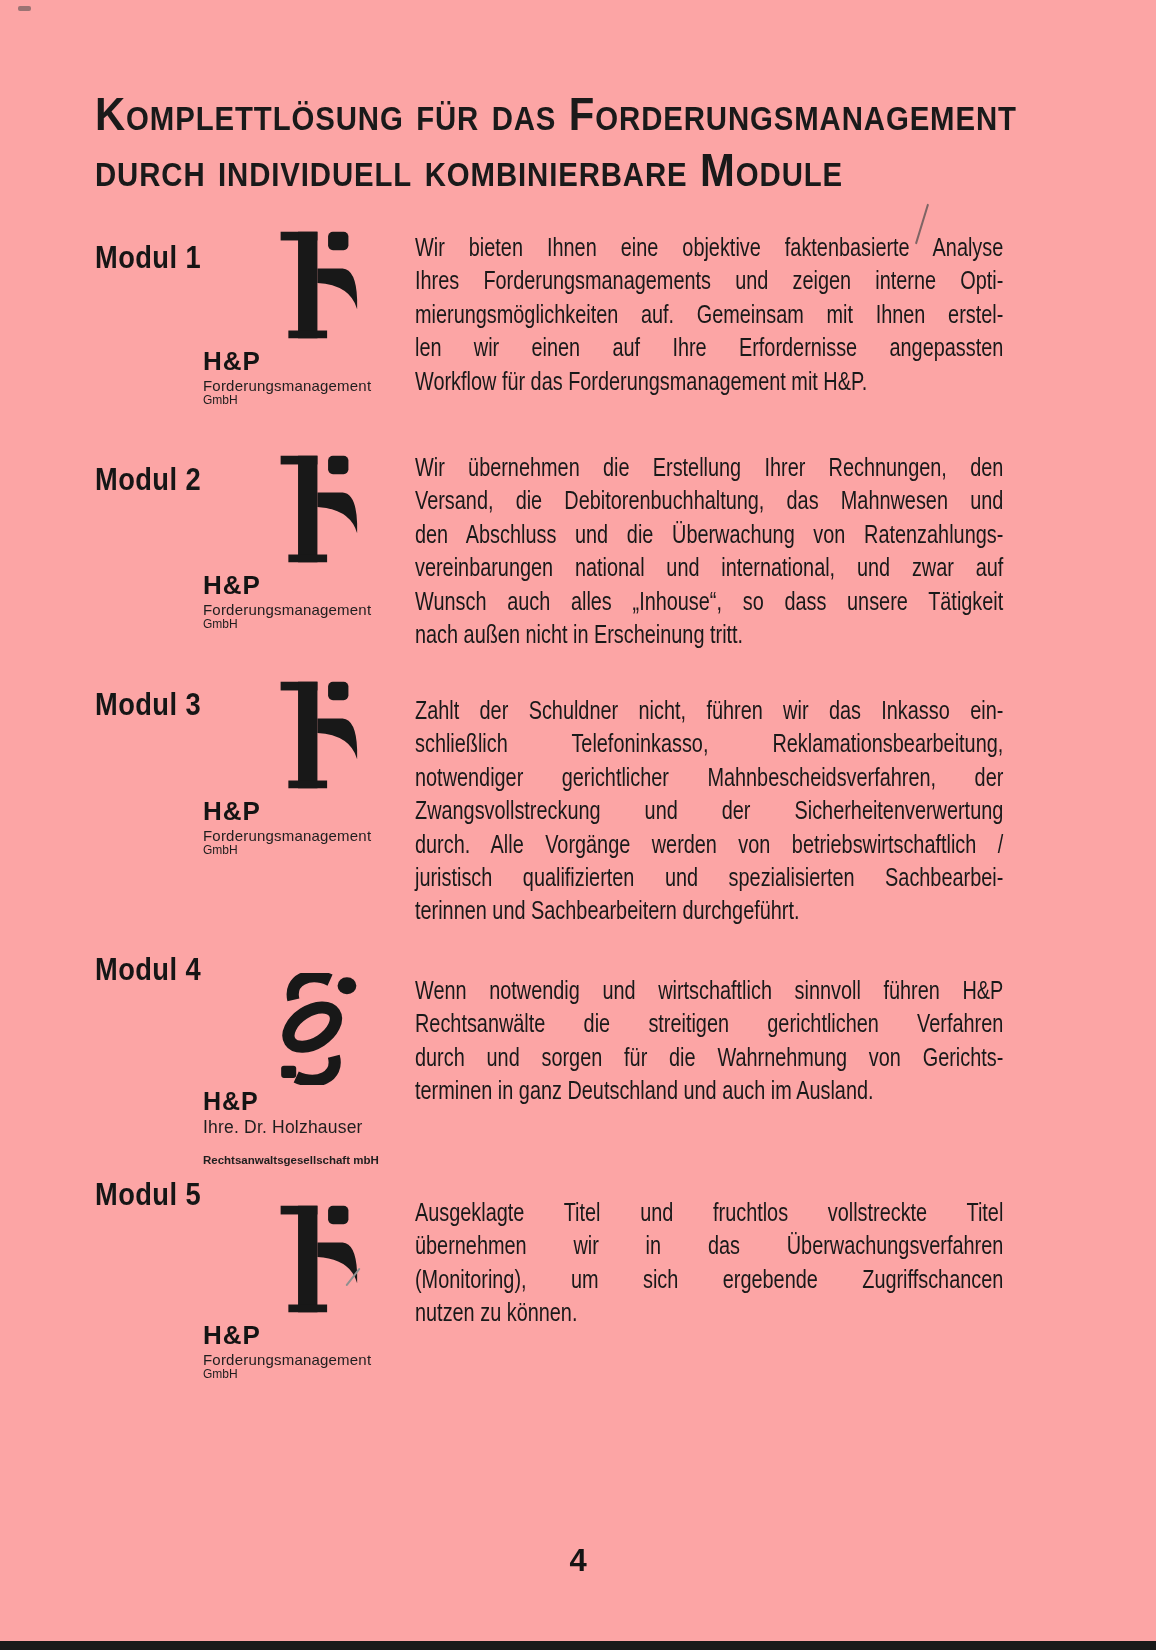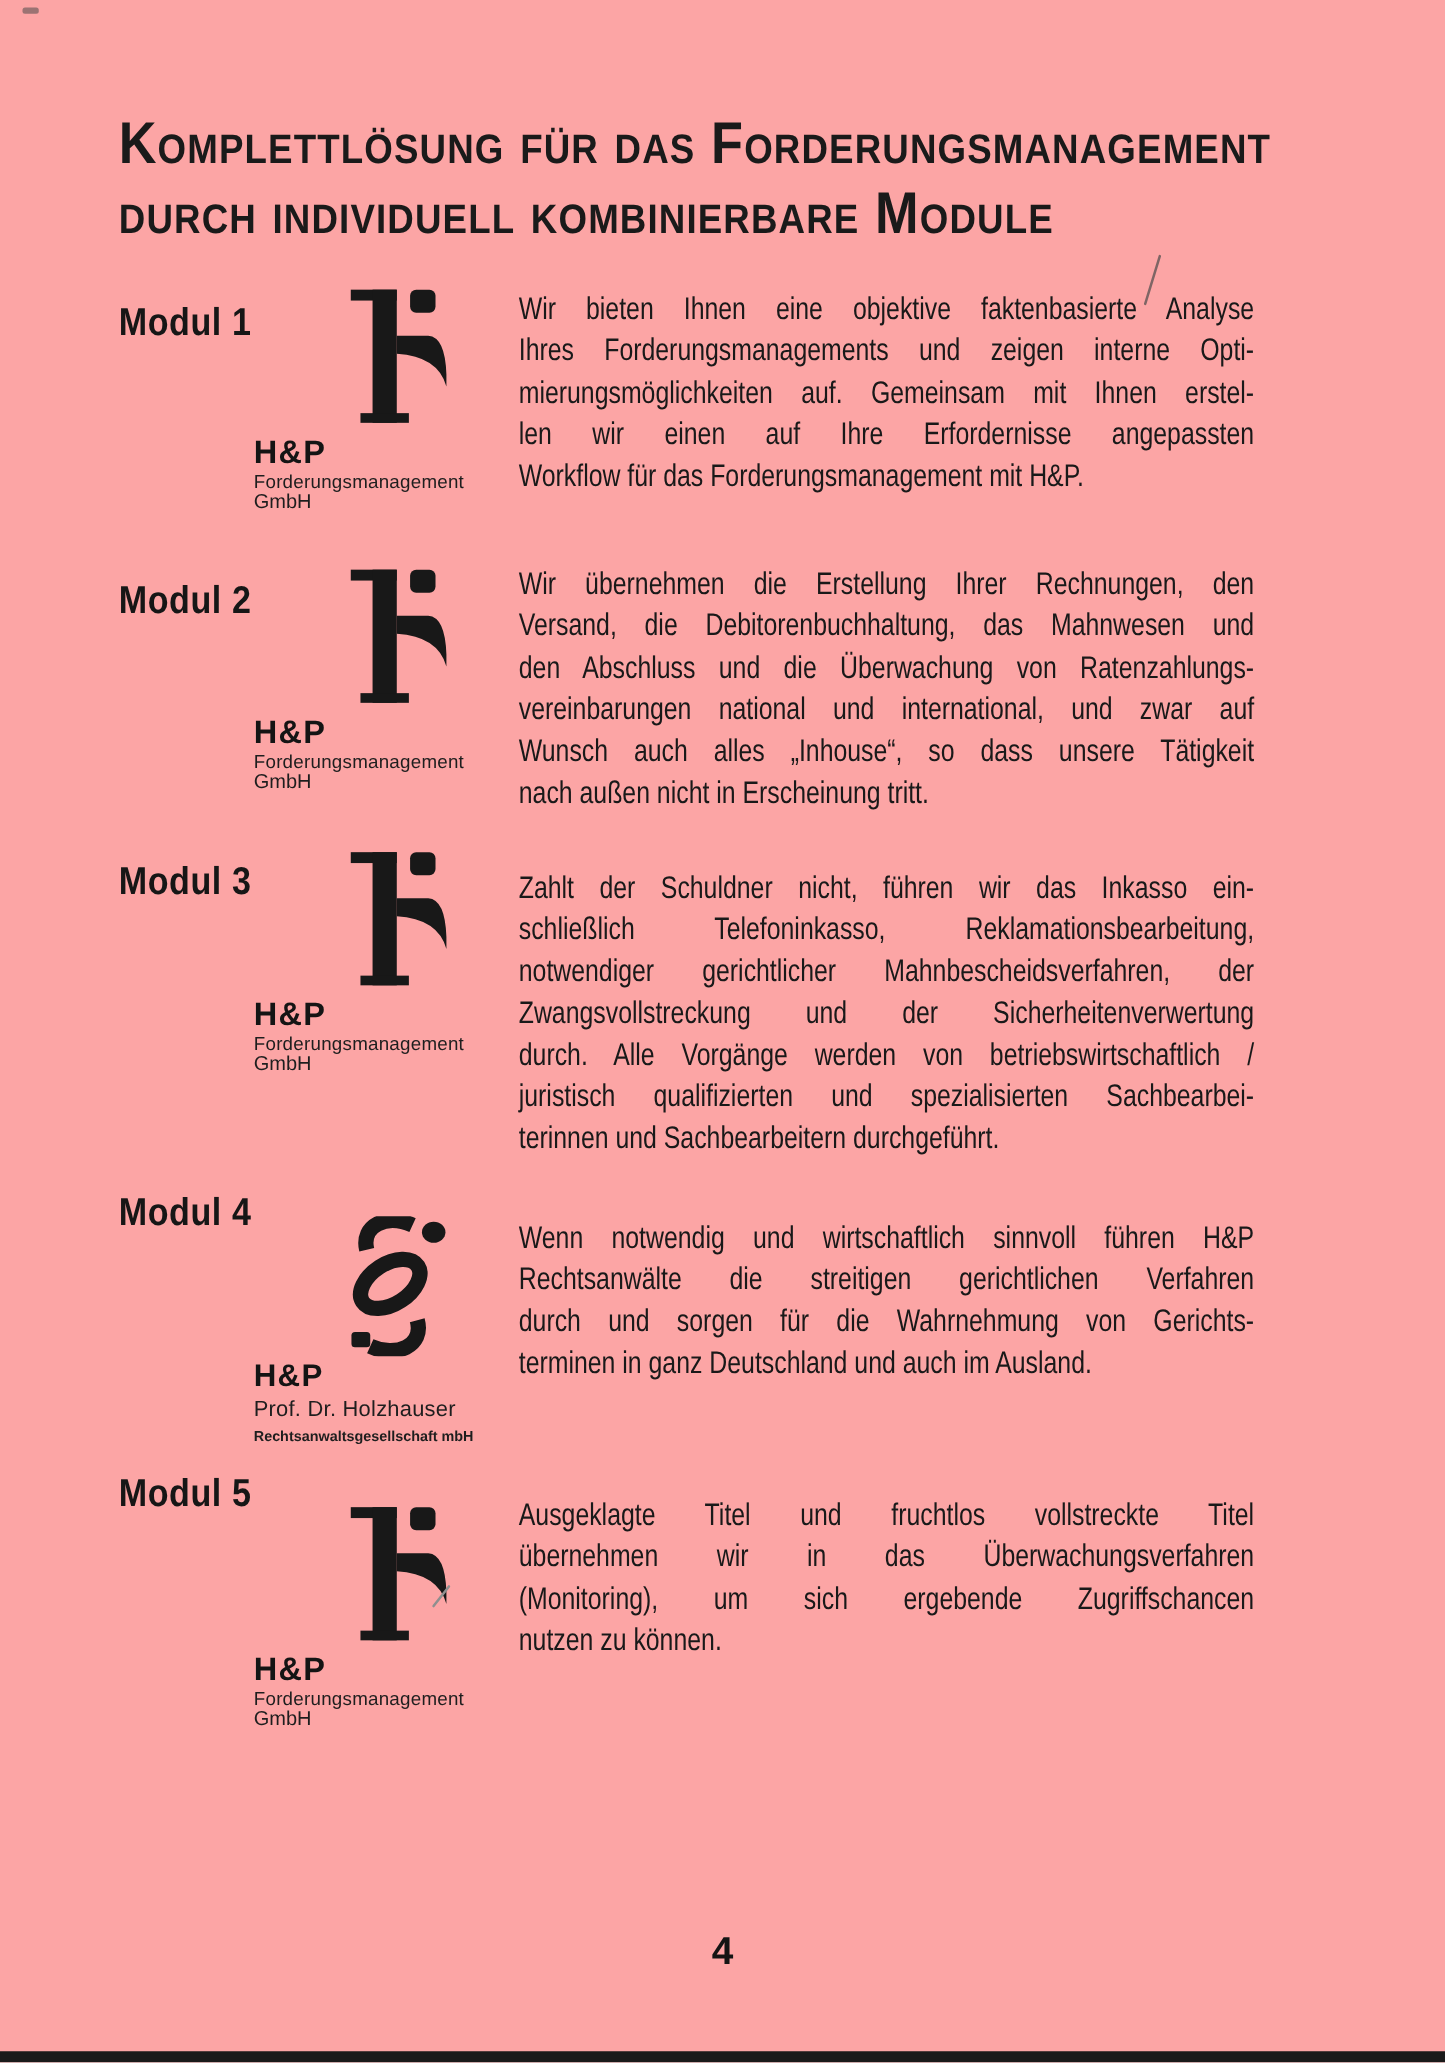--- a/index.html
+++ b/index.html
@@ -32,24 +32,24 @@
   .module-label{
     position:absolute;left:95px;
     font-size:31px;font-weight:bold;letter-spacing:.5px;
     transform:scaleX(0.88);transform-origin:left top;
     white-space:nowrap;color:#161616;
   }
   .logo-block{position:absolute;left:203px;width:224px;text-align:left;line-height:1;}
   .logo-mark svg{display:block;margin:0 auto;}
   .logo-name{font-weight:bold;font-size:26px;letter-spacing:1px;margin-top:4px;color:#141414;}
   .logo-sub1{font-size:15px;margin-top:4px;letter-spacing:.2px;color:#1e1e1e;}
-  .logo-sub2{font-size:16px;margin-top:1px;color:#1e1e1e;}
+  .logo-sub2{font-size:12px;margin-top:1px;color:#1e1e1e;}
   .logo-law .logo-name{font-size:25px;}
   .logo-law .logo-sub1{font-size:17.5px;margin-top:5px;}
-  .logo-law .logo-sub2{font-size:11.5px;font-weight:bold;margin-top:8px;}
+  .logo-law .logo-sub2{font-size:11.5px;font-weight:bold;margin-top:18px;}
 
   .para{
     position:absolute;left:415px;width:740px;
     font-size:25px;line-height:33.4px;color:#191919;
     transform:scaleX(0.795);transform-origin:left top;
   }
   .pline{text-align:justify;text-align-last:justify;}
   .pline.last{text-align-last:left;}
 
   
@@ -172,21 +172,21 @@
       <div class="logo-mark">
   <svg width="94" height="112" viewBox="0 0 100 118" aria-hidden="true">
     <ellipse cx="47" cy="57" rx="28" ry="17" transform="rotate(-33 47 57)" fill="none" stroke="#181818" stroke-width="13"></ellipse>
     <path d="M66,7 C44,-3 22,7 27,28" fill="none" stroke="#181818" stroke-width="13"></path>
     <path d="M30,110 C52,120 76,110 70,88" fill="none" stroke="#181818" stroke-width="13"></path>
     <ellipse cx="84" cy="13" rx="10" ry="9" fill="#181818"></ellipse>
     <rect x="14" y="98" width="16" height="13" rx="3" fill="#181818"></rect>
   </svg>
 </div>
       <div class="logo-name">H&amp;P</div>
-      <div class="logo-sub1">Prof. Dr. Holzhauser</div>
+      <div class="logo-sub1">Ihre. Dr. Holzhauser</div>
       <div class="logo-sub2">Rechtsanwaltsgesellschaft mbH</div>
     </div>
     <div class="para">
           <div class="pline">Wenn notwendig und wirtschaftlich sinnvoll führen H&amp;P</div>
           <div class="pline">Rechtsanwälte die streitigen gerichtlichen Verfahren</div>
           <div class="pline">durch und sorgen für die Wahrnehmung von Gerichts-</div>
           <div class="pline last">terminen in ganz Deutschland und auch im Ausland.</div>
         </div>
   </div>
 

